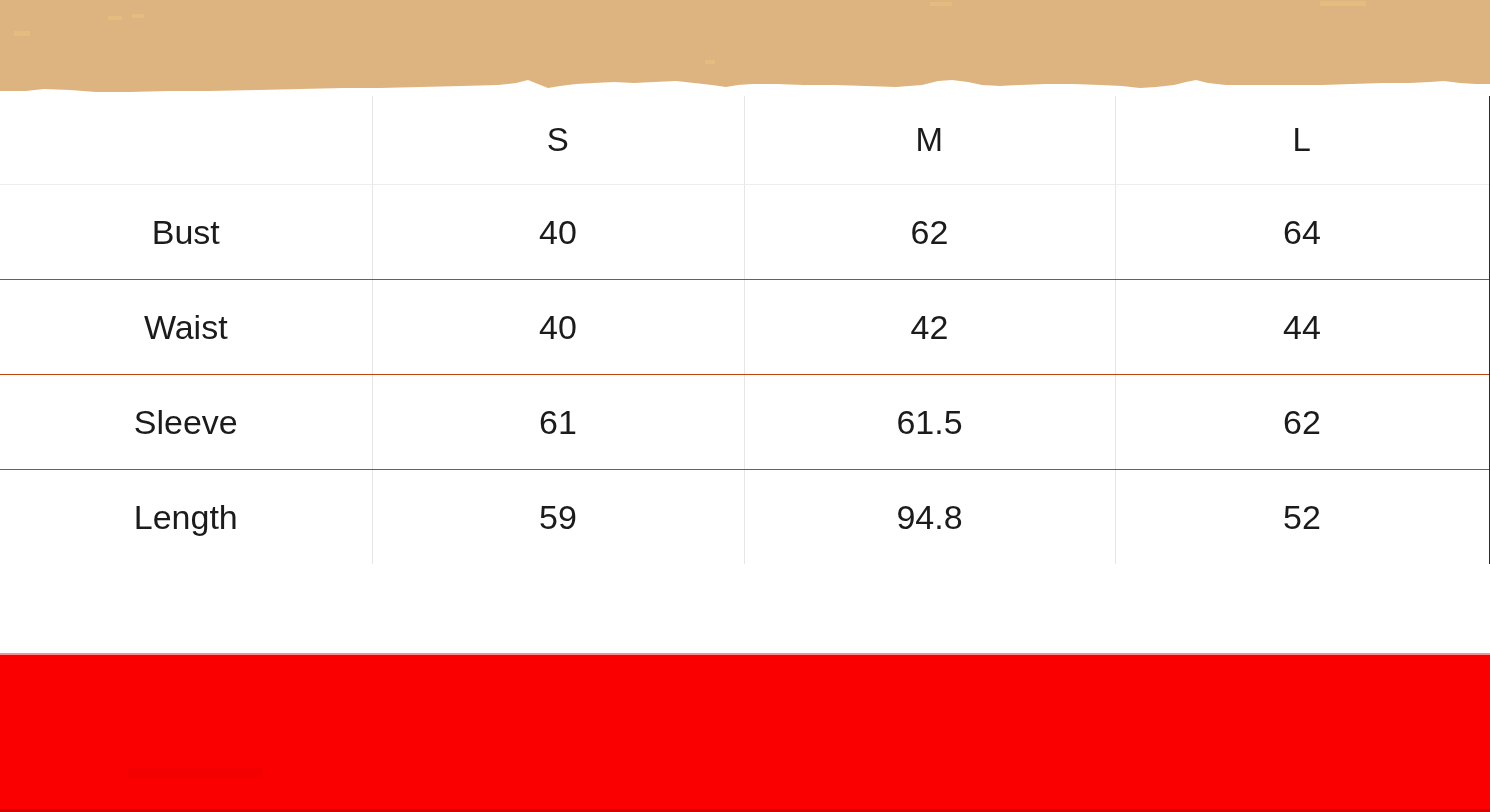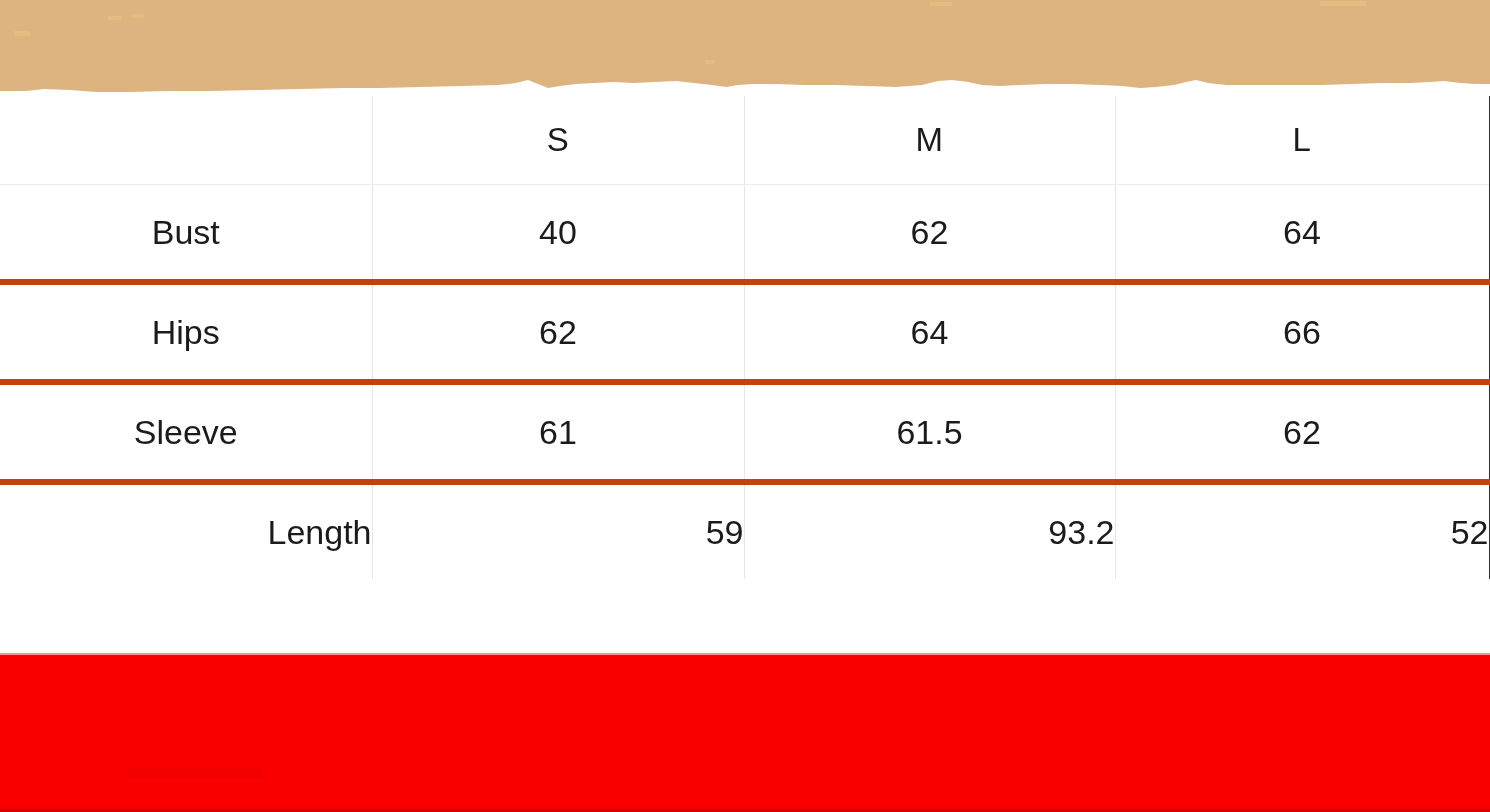--- a/index.html
+++ b/index.html
@@ -75,21 +75,21 @@
   .chart-table th,
   .chart-table td {
     padding: 0;
     margin: 0;
     text-align: center;
     vertical-align: middle;
     color: #1b1b1b;
     font-weight: 400;
     font-family: "Liberation Sans", sans-serif;
     border-right: 1px solid #e6e6e6;
-    border-bottom: 6px solid #c2410c;
+    border-bottom: 1px solid #c2410c;
   }
   .chart-table th:last-child,
   .chart-table td:last-child {
     border-right: 3px solid #2b2b2b;
   }
 
   .chart-table thead th {
     height: 88px;
     font-size: 33px;
     letter-spacing: .5px;
@@ -98,21 +98,20 @@
   .chart-table thead th.hdr-blank {
     border-bottom: 1px solid #ededed;
   }
 
   .chart-table tbody td {
     height: 94px;
     font-size: 34px;
   }
   .chart-table tbody tr:last-child td {
     border-bottom: none;
-    text-align: right;
   }
 
   .cell-label {
     
     padding-left: 16px;
   }
 
   
   .red-band {
     position: absolute;
@@ -200,39 +199,39 @@
       </thead>
       <tbody>
 
         <tr>
           <td class="cell-label">Bust</td>
           <td>40</td>
           <td>62</td>
           <td>64</td>
         </tr>
 
-
-        <tr>
-          <td class="cell-label">Hips</td>
-          <td>62</td>
-          <td>64</td>
-          <td>66</td>
-        </tr>
+        <tr>
+          <td class="cell-label">Waist</td>
+          <td>40</td>
+          <td>42</td>
+          <td>44</td>
+        </tr>
+
 
         <tr>
           <td class="cell-label">Sleeve</td>
           <td>61</td>
           <td>61.5</td>
           <td>62</td>
         </tr>
 
         <tr>
           <td class="cell-label">Length</td>
           <td>59</td>
-          <td>93.2</td>
+          <td>94.8</td>
           <td>52</td>
         </tr>
 
       </tbody>
     </table>
   </div>
 
   <div class="red-band">
     <div class="red-band-edge"></div>
     <div class="red-band-base"></div>

